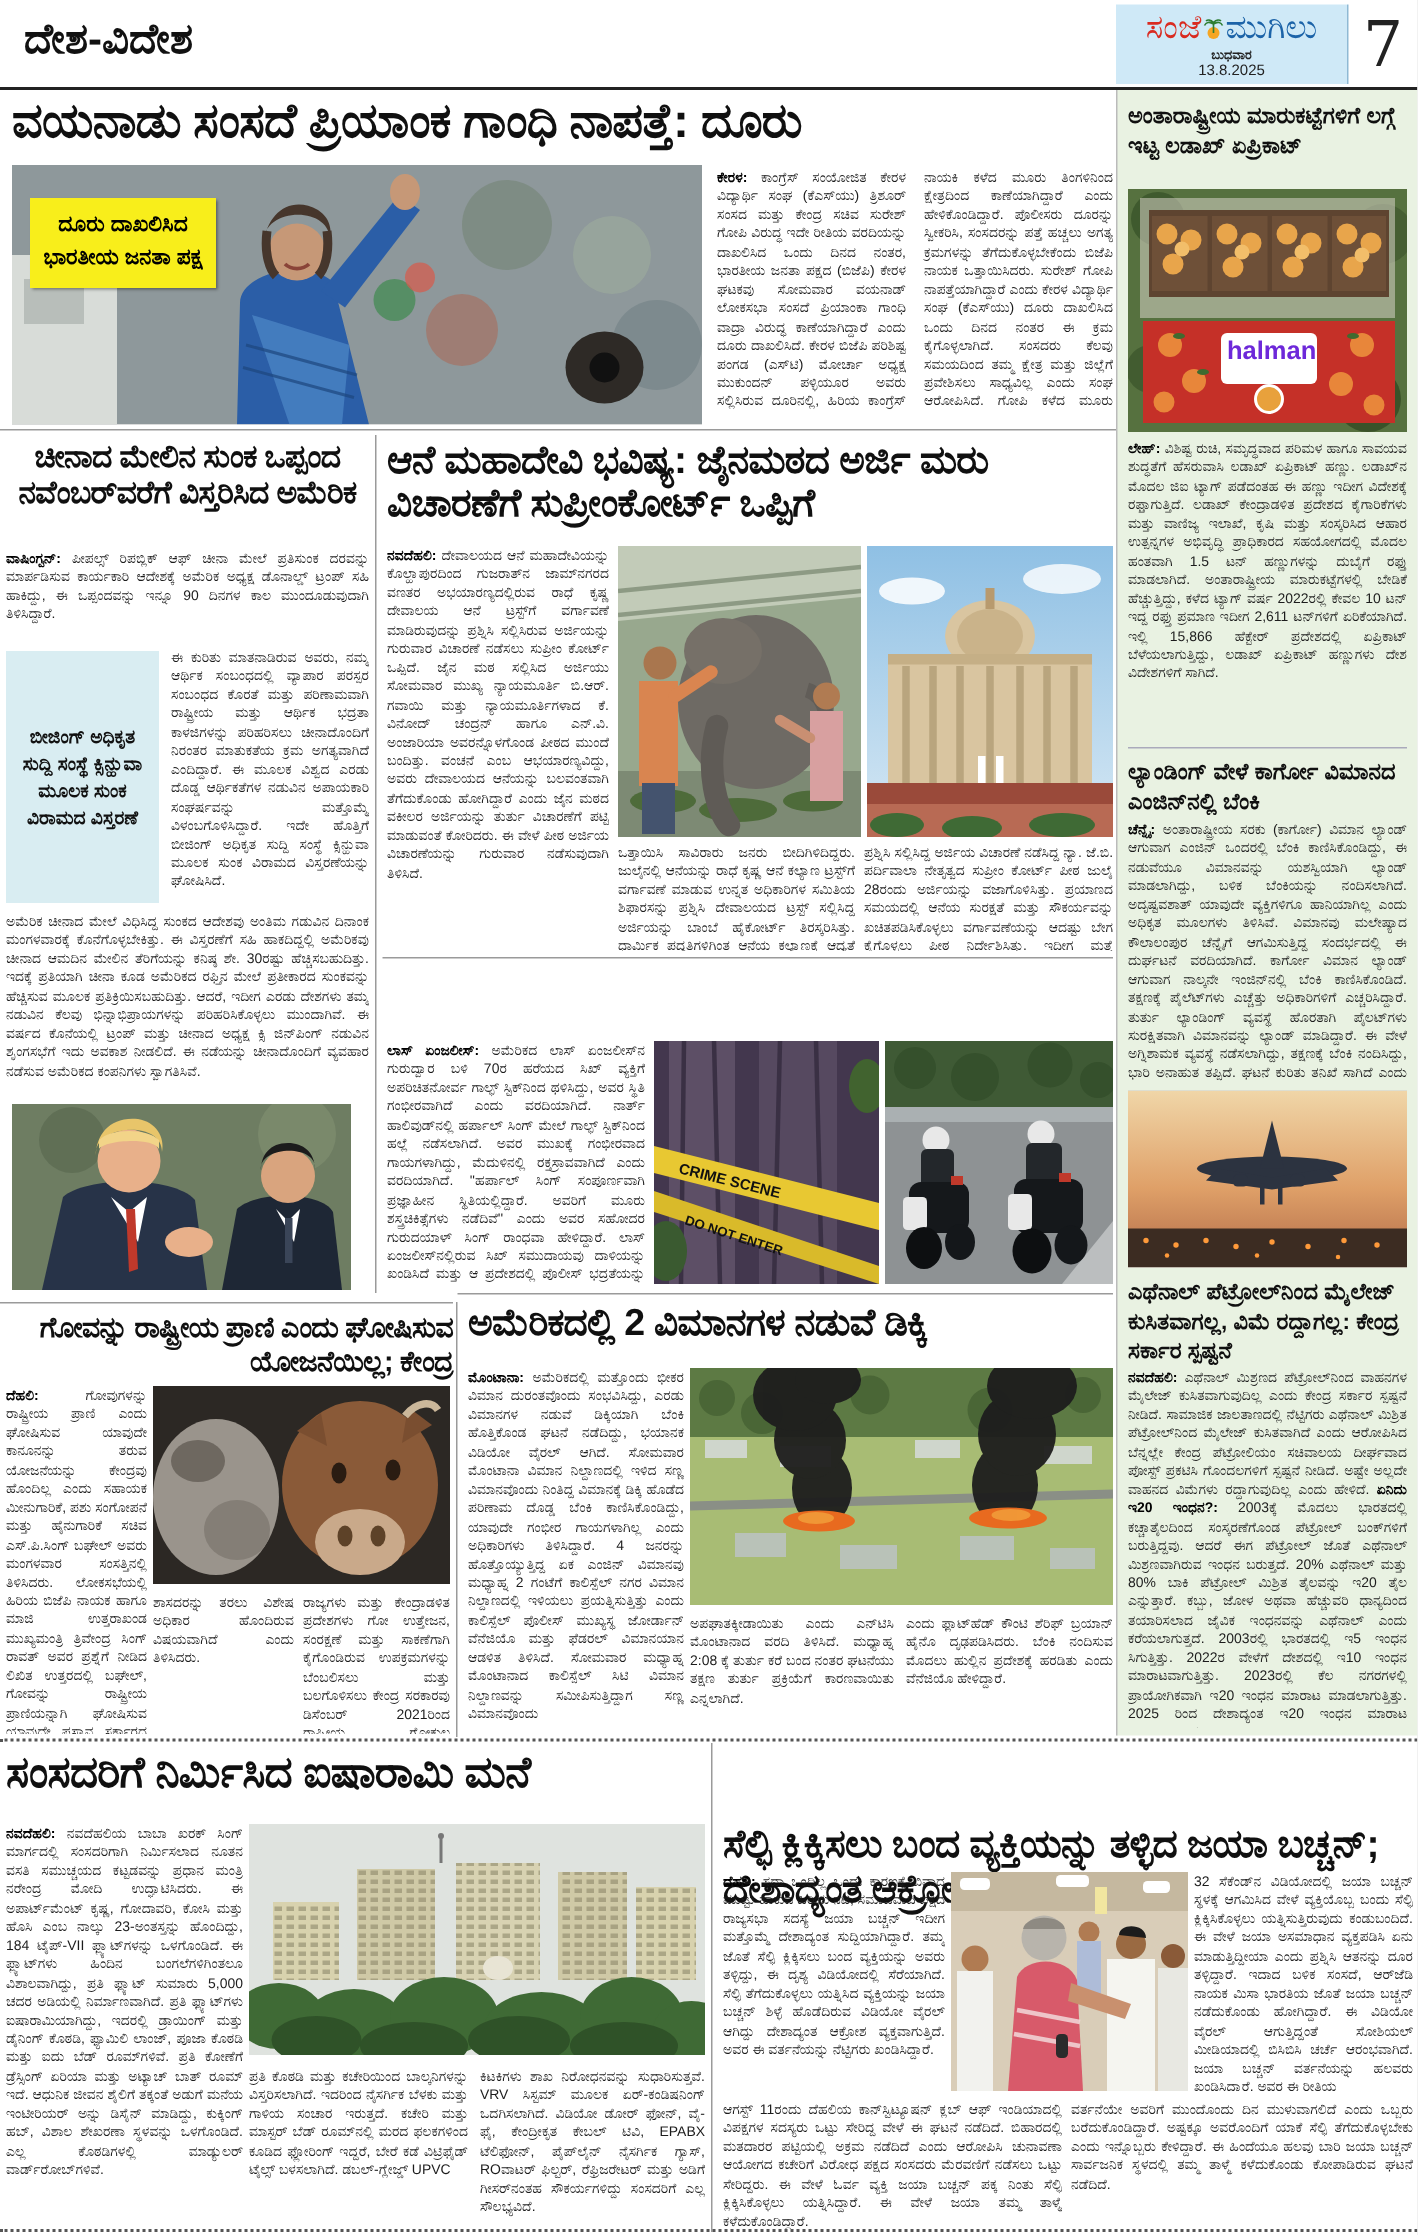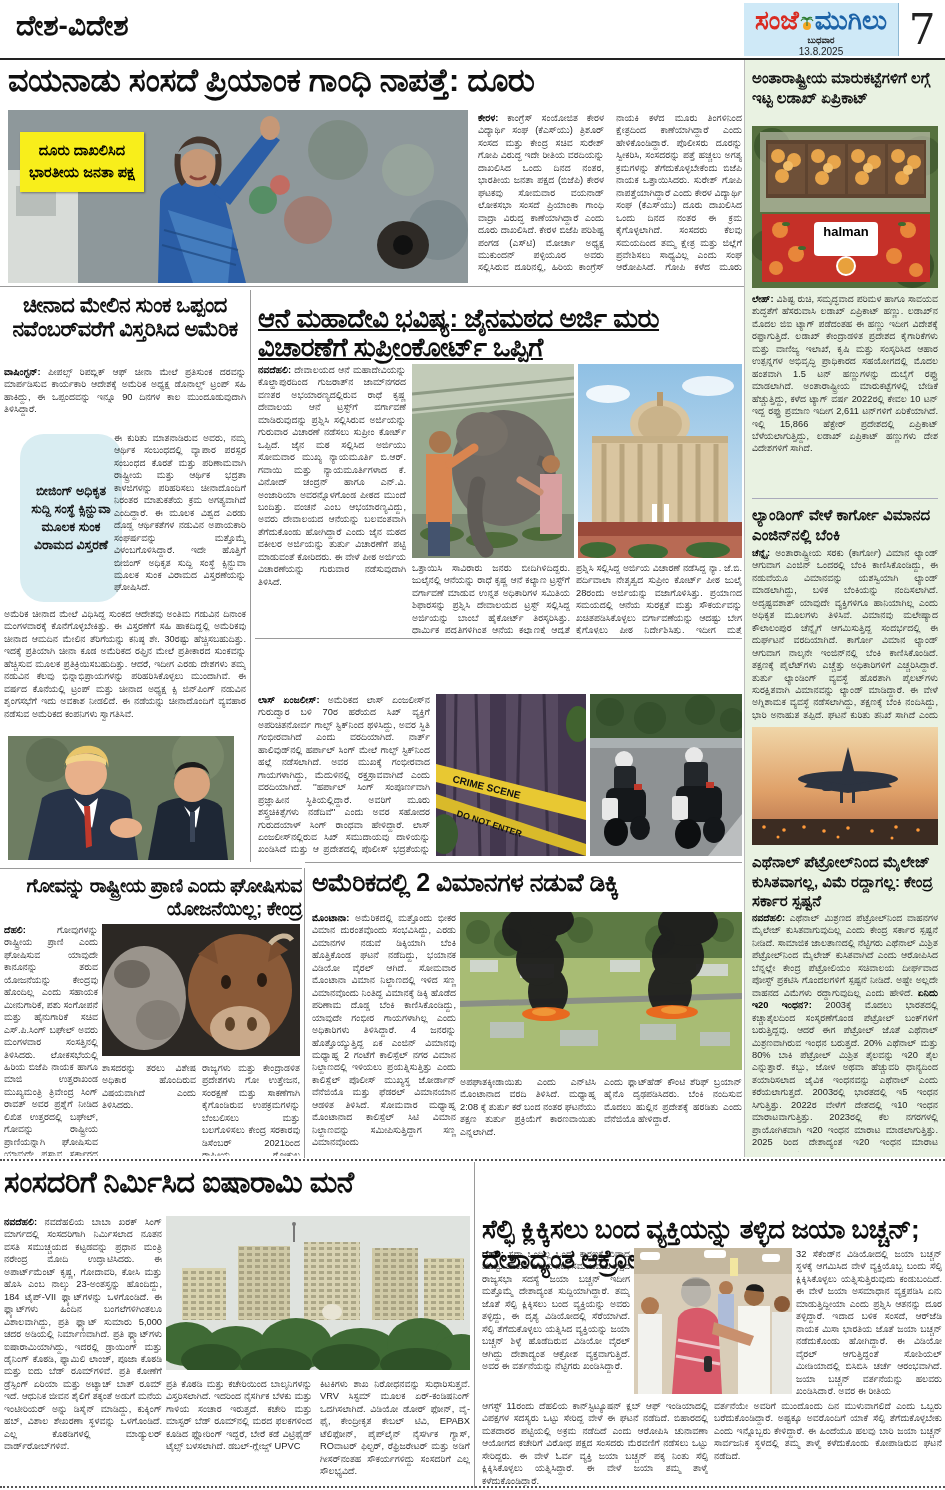--- a/index.html
+++ b/index.html
@@ -22,21 +22,21 @@
        text-align:center;padding:8px 6px;box-shadow:1px 1px 2px rgba(0,0,0,.4);}
 </style>
 </head>
 <body>
 
 <div id="page">
 
   <div class="abs" style="left:16px;top:10px;font-size:28px;font-weight:800;color:#111;">ದೇಶ-ವಿದೇಶ</div>
 
   <div class="abs" style="left:744px;top:3px;width:154px;height:53px;background:#cfe9f7;text-align:center;">
-    <div style="padding-top:4px;font-size:26px;font-weight:700;line-height:1;">
+    <div style="padding-top:4px;font-size:22px;font-weight:400;line-height:1;">
       <span style="color:#d92b21;">ಸಂಜೆ</span><span style="display:inline-block;width:16px;height:16px;vertical-align:-2px;"><svg viewBox="0 0 16 16">
             <circle cx="8" cy="11" r="4" fill="#f5a623"></circle>
             <path d="M8 11 L8 4 M8 5 C5 3 3 4 2 6 M8 5 C11 3 13 4 14 6 M8 4 C6 2 4 2 3 3 M8 4 C10 2 12 2 13 3" stroke="#2e7d32" stroke-width="1.1" fill="none"></path>
           </svg></span><span style="color:#1c63a8;">ಮುಗಿಲು</span>
     </div>
     <div style="font-size:8.5px;font-weight:bold;color:#222;margin-top:2px;">ಬುಧವಾರ</div>
     <div style="font-size:10px;color:#222;">13.8.2025</div>
   </div>
 
   <div class="abs" style="left:898px;top:3px;width:46px;height:53px;background:#fff;border-left:1px solid #8fb9d4;
@@ -90,21 +90,21 @@
           <circle cx="164" cy="144" r="7"></circle>
         </g>
       <g fill="#3f6a2f">
           <ellipse cx="34" cy="98" rx="4" ry="2"></ellipse>
           <ellipse cx="150" cy="98" rx="4" ry="2"></ellipse>
           <ellipse cx="50" cy="122" rx="4" ry="2"></ellipse>
         </g>
       <rect x="62" y="96" width="64" height="34" rx="4" fill="#fff"></rect>
       <circle cx="94" cy="140" r="9" fill="#e8a13c" stroke="#fff" stroke-width="2"></circle>
     </svg>
-    <div class="abs" style="left:66px;top:98px;width:56px;text-align:center;font-weight:800;font-size:13px;color:#000000;">halman</div>
+    <div class="abs" style="left:66px;top:98px;width:56px;text-align:center;font-weight:800;font-size:17px;color:#6d28d9;">halman</div>
   </div>
   <div class="abs body" style="left:752px;top:293px;width:186px;height:200px;">
     <span class="dl">ಲೇಹ್:</span> 
     <span>ವಿಶಿಷ್ಟ ರುಚಿ, ಸಮೃದ್ಧವಾದ ಪರಿಮಳ ಹಾಗೂ ಸಾವಯವ ಶುದ್ಧತೆಗೆ ಹೆಸರುವಾಸಿ ಲಡಾಖ್ ಏಪ್ರಿಕಾಟ್ ಹಣ್ಣು. ಲಡಾಖ್‌ನ ಮೊದಲ ಜಿಐ ಟ್ಯಾಗ್ ಪಡೆದಂತಹ ಈ ಹಣ್ಣು ಇದೀಗ ವಿದೇಶಕ್ಕೆ ರಫ್ತಾಗುತ್ತಿದೆ. ಲಡಾಖ್ ಕೇಂದ್ರಾಡಳಿತ ಪ್ರದೇಶದ ಕೈಗಾರಿಕೆಗಳು ಮತ್ತು ವಾಣಿಜ್ಯ ಇಲಾಖೆ, ಕೃಷಿ ಮತ್ತು ಸಂಸ್ಕರಿಸಿದ ಆಹಾರ ಉತ್ಪನ್ನಗಳ ಅಭಿವೃದ್ಧಿ ಪ್ರಾಧಿಕಾರದ ಸಹಯೋಗದಲ್ಲಿ ಮೊದಲ ಹಂತವಾಗಿ 1.5 ಟನ್ ಹಣ್ಣುಗಳನ್ನು ದುಬೈಗೆ ರಫ್ತು ಮಾಡಲಾಗಿದೆ. ಅಂತಾರಾಷ್ಟ್ರೀಯ ಮಾರುಕಟ್ಟೆಗಳಲ್ಲಿ ಬೇಡಿಕೆ ಹೆಚ್ಚುತ್ತಿದ್ದು, ಕಳೆದ ಟ್ಯಾಗ್ ವರ್ಷ 2022ರಲ್ಲಿ ಕೇವಲ 10 ಟನ್ ಇದ್ದ ರಫ್ತು ಪ್ರಮಾಣ ಇದೀಗ 2,611 ಟನ್‌ಗಳಿಗೆ ಏರಿಕೆಯಾಗಿದೆ. ಇಲ್ಲಿ 15,866 ಹೆಕ್ಟೇರ್ ಪ್ರದೇಶದಲ್ಲಿ ಏಪ್ರಿಕಾಟ್ ಬೆಳೆಯಲಾಗುತ್ತಿದ್ದು, ಲಡಾಖ್ ಏಪ್ರಿಕಾಟ್ ಹಣ್ಣುಗಳು ದೇಶ ವಿದೇಶಗಳಿಗೆ ಸಾಗಿದೆ.</span>
   </div>
   <div class="hrule" style="left:752px;top:498px;width:186px;background:#aab;"></div>
 
   <div class="abs railhead" style="left:752px;top:505px;width:186px;">ಲ್ಯಾಂಡಿಂಗ್ ವೇಳೆ ಕಾರ್ಗೋ ವಿಮಾನದ ಎಂಜಿನ್‌ನಲ್ಲಿ ಬೆಂಕಿ</div>
   <div class="abs body" style="left:752px;top:547px;width:186px;height:176px;">
     <span class="dl">ಚೆನ್ನೈ:</span> 
@@ -192,21 +192,21 @@
     <span>ಸುರೇಶ್ ಗೋಪಿ ನಾಪತ್ತೆಯಾಗಿದ್ದಾರೆ ಎಂದು ಕೇರಳ ವಿದ್ಯಾರ್ಥಿ ಸಂಘ (ಕೆಎಸ್‌ಯು) ದೂರು ದಾಖಲಿಸಿದ ಒಂದು ದಿನದ ನಂತರ ಈ ಕ್ರಮ ಕೈಗೊಳ್ಳಲಾಗಿದೆ. ಸಂಸದರು ಕೆಲವು ಸಮಯದಿಂದ ತಮ್ಮ ಕ್ಷೇತ್ರ ಮತ್ತು ಜಿಲ್ಲೆಗೆ ಪ್ರವೇಶಿಸಲು ಸಾಧ್ಯವಿಲ್ಲ ಎಂದು ಸಂಘ ಆರೋಪಿಸಿದೆ. ಗೋಪಿ ಕಳೆದ ಮೂರು ತಿಂಗಳಿನಿಂದ ಕ್ಷೇತ್ರಕ್ಕೆ ಬಂದಿಲ್ಲ ಮತ್ತು ಇತ್ತೀಚೆಗೆ ಛತ್ತೀಸ್‌ಗಢದಲ್ಲಿ ಇಬ್ಬರು ಕ್ಯಾಥೋಲಿಕ್ ಸನ್ಯಾಸಿಯರ ಬಂಧನದ ಬಗ್ಗೆ ಅವರು ಒಂದು ಮಾತನ್ನೂ ಹೇಳಿಲ್ಲ ಎಂದು ಅವರು ಆರೋಪಿಸಿದ್ದಾರೆ.</span>
   </div>
 
   <div class="hrule" style="left:0;top:286px;width:744px;"></div>
 
   <div class="abs hl" style="left:4px;top:293px;width:242px;font-size:21px;text-align:center;line-height:1.15;">ಚೀನಾದ ಮೇಲಿನ ಸುಂಕ ಒಪ್ಪಂದ ನವೆಂಬರ್‌ವರೆಗೆ ವಿಸ್ತರಿಸಿದ ಅಮೆರಿಕ</div>
   <div class="abs body" style="left:4px;top:366px;width:242px;height:64px;">
     <span class="dl">ವಾಷಿಂಗ್ಟನ್:</span> 
     <span>ಪೀಪಲ್ಸ್ ರಿಪಬ್ಲಿಕ್ ಆಫ್ ಚೀನಾ ಮೇಲೆ ಪ್ರತಿಸುಂಕ ದರವನ್ನು ಮಾರ್ಪಡಿಸುವ ಕಾರ್ಯಕಾರಿ ಆದೇಶಕ್ಕೆ ಅಮೆರಿಕ ಅಧ್ಯಕ್ಷ ಡೊನಾಲ್ಡ್ ಟ್ರಂಪ್ ಸಹಿ ಹಾಕಿದ್ದು, ಈ ಒಪ್ಪಂದವನ್ನು ಇನ್ನೂ 90 ದಿನಗಳ ಕಾಲ ಮುಂದೂಡುವುದಾಗಿ ತಿಳಿಸಿದ್ದಾರೆ.</span>
   </div>
-  <div class="abs quote" style="left:20px;top:434px;width:90px;height:156px;border-radius:24px;">ಬೀಜಿಂಗ್ ಅಧಿಕೃತ ಸುದ್ದಿ ಸಂಸ್ಥೆ ಕ್ಸಿನ್ಹುವಾ ಮೂಲಕ ಸುಂಕ ವಿರಾಮದ ವಿಸ್ತರಣೆ</div>
+  <div class="abs quote" style="left:4px;top:434px;width:90px;height:156px;">ಬೀಜಿಂಗ್ ಅಧಿಕೃತ ಸುದ್ದಿ ಸಂಸ್ಥೆ ಕ್ಸಿನ್ಹುವಾ ಮೂಲಕ ಸುಂಕ ವಿರಾಮದ ವಿಸ್ತರಣೆ</div>
   <div class="abs body" style="left:114px;top:432px;width:132px;height:172px;">ಈ ಕುರಿತು ಮಾತನಾಡಿರುವ ಅವರು, ನಮ್ಮ ಆರ್ಥಿಕ ಸಂಬಂಧದಲ್ಲಿ ವ್ಯಾಪಾರ ಪರಸ್ಪರ ಸಂಬಂಧದ ಕೊರತೆ ಮತ್ತು ಪರಿಣಾಮವಾಗಿ ರಾಷ್ಟ್ರೀಯ ಮತ್ತು ಆರ್ಥಿಕ ಭದ್ರತಾ ಕಾಳಜಿಗಳನ್ನು ಪರಿಹರಿಸಲು ಚೀನಾದೊಂದಿಗೆ ನಿರಂತರ ಮಾತುಕತೆಯ ಕ್ರಮ ಅಗತ್ಯವಾಗಿದೆ ಎಂದಿದ್ದಾರೆ. ಈ ಮೂಲಕ ವಿಶ್ವದ ಎರಡು ದೊಡ್ಡ ಆರ್ಥಿಕತೆಗಳ ನಡುವಿನ ಅಪಾಯಕಾರಿ ಸಂಘರ್ಷವನ್ನು ಮತ್ತೊಮ್ಮೆ ವಿಳಂಬಗೊಳಿಸಿದ್ದಾರೆ. ಇದೇ ಹೊತ್ತಿಗೆ ಬೀಜಿಂಗ್ ಅಧಿಕೃತ ಸುದ್ದಿ ಸಂಸ್ಥೆ ಕ್ಸಿನ್ಹುವಾ ಮೂಲಕ ಸುಂಕ ವಿರಾಮದ ವಿಸ್ತರಣೆಯನ್ನು ಘೋಷಿಸಿದೆ.</div>
   <div class="abs body" style="left:4px;top:608px;width:242px;height:126px;">
     <span>ಅಮೆರಿಕ ಚೀನಾದ ಮೇಲೆ ವಿಧಿಸಿದ್ದ ಸುಂಕದ ಆದೇಶವು ಅಂತಿಮ ಗಡುವಿನ ದಿನಾಂಕ ಮಂಗಳವಾರಕ್ಕೆ ಕೊನೆಗೊಳ್ಳಬೇಕಿತ್ತು. ಈ ವಿಸ್ತರಣೆಗೆ ಸಹಿ ಹಾಕದಿದ್ದಲ್ಲಿ ಅಮೆರಿಕವು ಚೀನಾದ ಆಮದಿನ ಮೇಲಿನ ತೆರಿಗೆಯನ್ನು ಕನಿಷ್ಠ ಶೇ. 30ರಷ್ಟು ಹೆಚ್ಚಿಸಬಹುದಿತ್ತು. ಇದಕ್ಕೆ ಪ್ರತಿಯಾಗಿ ಚೀನಾ ಕೂಡ ಅಮೆರಿಕದ ರಫ್ತಿನ ಮೇಲೆ ಪ್ರತೀಕಾರದ ಸುಂಕವನ್ನು ಹೆಚ್ಚಿಸುವ ಮೂಲಕ ಪ್ರತಿಕ್ರಿಯಿಸಬಹುದಿತ್ತು.</span>
     <span>ಆದರೆ, ಇದೀಗ ಎರಡು ದೇಶಗಳು ತಮ್ಮ ನಡುವಿನ ಕೆಲವು ಭಿನ್ನಾಭಿಪ್ರಾಯಗಳನ್ನು ಪರಿಹರಿಸಿಕೊಳ್ಳಲು ಮುಂದಾಗಿವೆ. ಈ ವರ್ಷದ ಕೊನೆಯಲ್ಲಿ ಟ್ರಂಪ್ ಮತ್ತು ಚೀನಾದ ಅಧ್ಯಕ್ಷ ಕ್ಸಿ ಜಿನ್‌ಪಿಂಗ್ ನಡುವಿನ ಶೃಂಗಸಭೆಗೆ ಇದು ಅವಕಾಶ ನೀಡಲಿದೆ. ಈ ನಡೆಯನ್ನು ಚೀನಾದೊಂದಿಗೆ ವ್ಯವಹಾರ ನಡೆಸುವ ಅಮೆರಿಕದ ಕಂಪನಿಗಳು ಸ್ವಾಗತಿಸಿವೆ.</span>
   </div>
   <div class="photo" style="left:8px;top:736px;width:226px;height:124px;">
     <svg viewBox="0 0 226 124" preserveAspectRatio="none">
       <rect width="226" height="124" fill="#6e7d62"></rect>
       <circle cx="40" cy="24" r="22" fill="#5d6c52" opacity=".8"></circle>
         <circle cx="190" cy="20" r="26" fill="#7d8c6e" opacity=".8"></circle>
@@ -220,21 +220,21 @@
       <path d="M140 124 L150 70 C162 58 206 58 214 72 L220 124 Z" fill="#1e2735"></path>
       <path d="M176 70 L184 78 L192 70 L188 92 Z" fill="#fff"></path>
       <rect x="182" y="76" width="5" height="30" fill="#3a4558"></rect>
       <circle cx="184" cy="48" r="18" fill="#d9a47e"></circle>
       <path d="M166 44 C164 28 204 26 202 44 C202 32 194 26 184 26 C172 26 166 34 166 44 Z" fill="#1c1c1c"></path>
     </svg>
   </div>
 
   <div class="vrule" style="left:250px;top:290px;height:572px;"></div>
 
-  <div class="abs hl" style="left:258px;top:304px;width:482px;font-size:26px;line-height:1.12;text-decoration:underline;">ಆನೆ ಮಹಾದೇವಿ ಭವಿಷ್ಯ: ಜೈನಮಠದ ಅರ್ಜಿ ಮರು ವಿಚಾರಣೆಗೆ ಸುಪ್ರೀಂಕೋರ್ಟ್ ಒಪ್ಪಿಗೆ</div>
+  <div class="abs hl" style="left:258px;top:292px;width:482px;font-size:26px;line-height:1.12;">ಆನೆ ಮಹಾದೇವಿ ಭವಿಷ್ಯ: ಜೈನಮಠದ ಅರ್ಜಿ ಮರು ವಿಚಾರಣೆಗೆ ಸುಪ್ರೀಂಕೋರ್ಟ್ ಒಪ್ಪಿಗೆ</div>
   <div class="abs body" style="left:258px;top:364px;width:148px;height:268px;">
     <span class="dl">ನವದೆಹಲಿ:</span> 
     <span>ದೇವಾಲಯದ ಆನೆ ಮಹಾದೇವಿಯನ್ನು ಕೊಲ್ಹಾಪುರದಿಂದ ಗುಜರಾತ್‌ನ ಜಾಮ್‌ನಗರದ ವಣತರ ಅಭಯಾರಣ್ಯದಲ್ಲಿರುವ ರಾಧೆ ಕೃಷ್ಣ ದೇವಾಲಯ ಆನೆ ಟ್ರಸ್ಟ್‌ಗೆ ವರ್ಗಾವಣೆ ಮಾಡಿರುವುದನ್ನು ಪ್ರಶ್ನಿಸಿ ಸಲ್ಲಿಸಿರುವ ಅರ್ಜಿಯನ್ನು ಗುರುವಾರ ವಿಚಾರಣೆ ನಡೆಸಲು ಸುಪ್ರೀಂ ಕೋರ್ಟ್ ಒಪ್ಪಿದೆ. ಜೈನ ಮಠ ಸಲ್ಲಿಸಿದ ಅರ್ಜಿಯು ಸೋಮವಾರ ಮುಖ್ಯ ನ್ಯಾಯಮೂರ್ತಿ ಬಿ.ಆರ್. ಗವಾಯಿ ಮತ್ತು ನ್ಯಾಯಮೂರ್ತಿಗಳಾದ ಕೆ. ವಿನೋದ್ ಚಂದ್ರನ್ ಹಾಗೂ ಎನ್.ವಿ. ಅಂಜಾರಿಯಾ ಅವರನ್ನೊಳಗೊಂಡ ಪೀಠದ ಮುಂದೆ ಬಂದಿತ್ತು. ವಂಚನೆ ಎಂಬ ಆಭಯಾರಣ್ಯವಿದ್ದು, ಅವರು ದೇವಾಲಯದ ಆನೆಯನ್ನು ಬಲವಂತವಾಗಿ ತೆಗೆದುಕೊಂಡು ಹೋಗಿದ್ದಾರೆ ಎಂದು ಜೈನ ಮಠದ ವಕೀಲರ ಅರ್ಜಿಯನ್ನು ತುರ್ತು ವಿಚಾರಣೆಗೆ ಪಟ್ಟಿ ಮಾಡುವಂತೆ ಕೋರಿದರು. ಈ ವೇಳೆ ಪೀಠ ಅರ್ಜಿಯ ವಿಚಾರಣೆಯನ್ನು ಗುರುವಾರ ನಡೆಸುವುದಾಗಿ ತಿಳಿಸಿದೆ.</span>
   </div>
   <div class="photo" style="left:412px;top:364px;width:162px;height:194px;">
     <svg viewBox="0 0 162 194" preserveAspectRatio="none">
       <rect width="162" height="194" fill="#98a88e"></rect>
       <polygon points="0,0 162,0 162,34 0,50" fill="#c2cbb8"></polygon>
       <g stroke="#8d9a84" stroke-width="3">
           <path d="M0 46 L162 30"></path>

